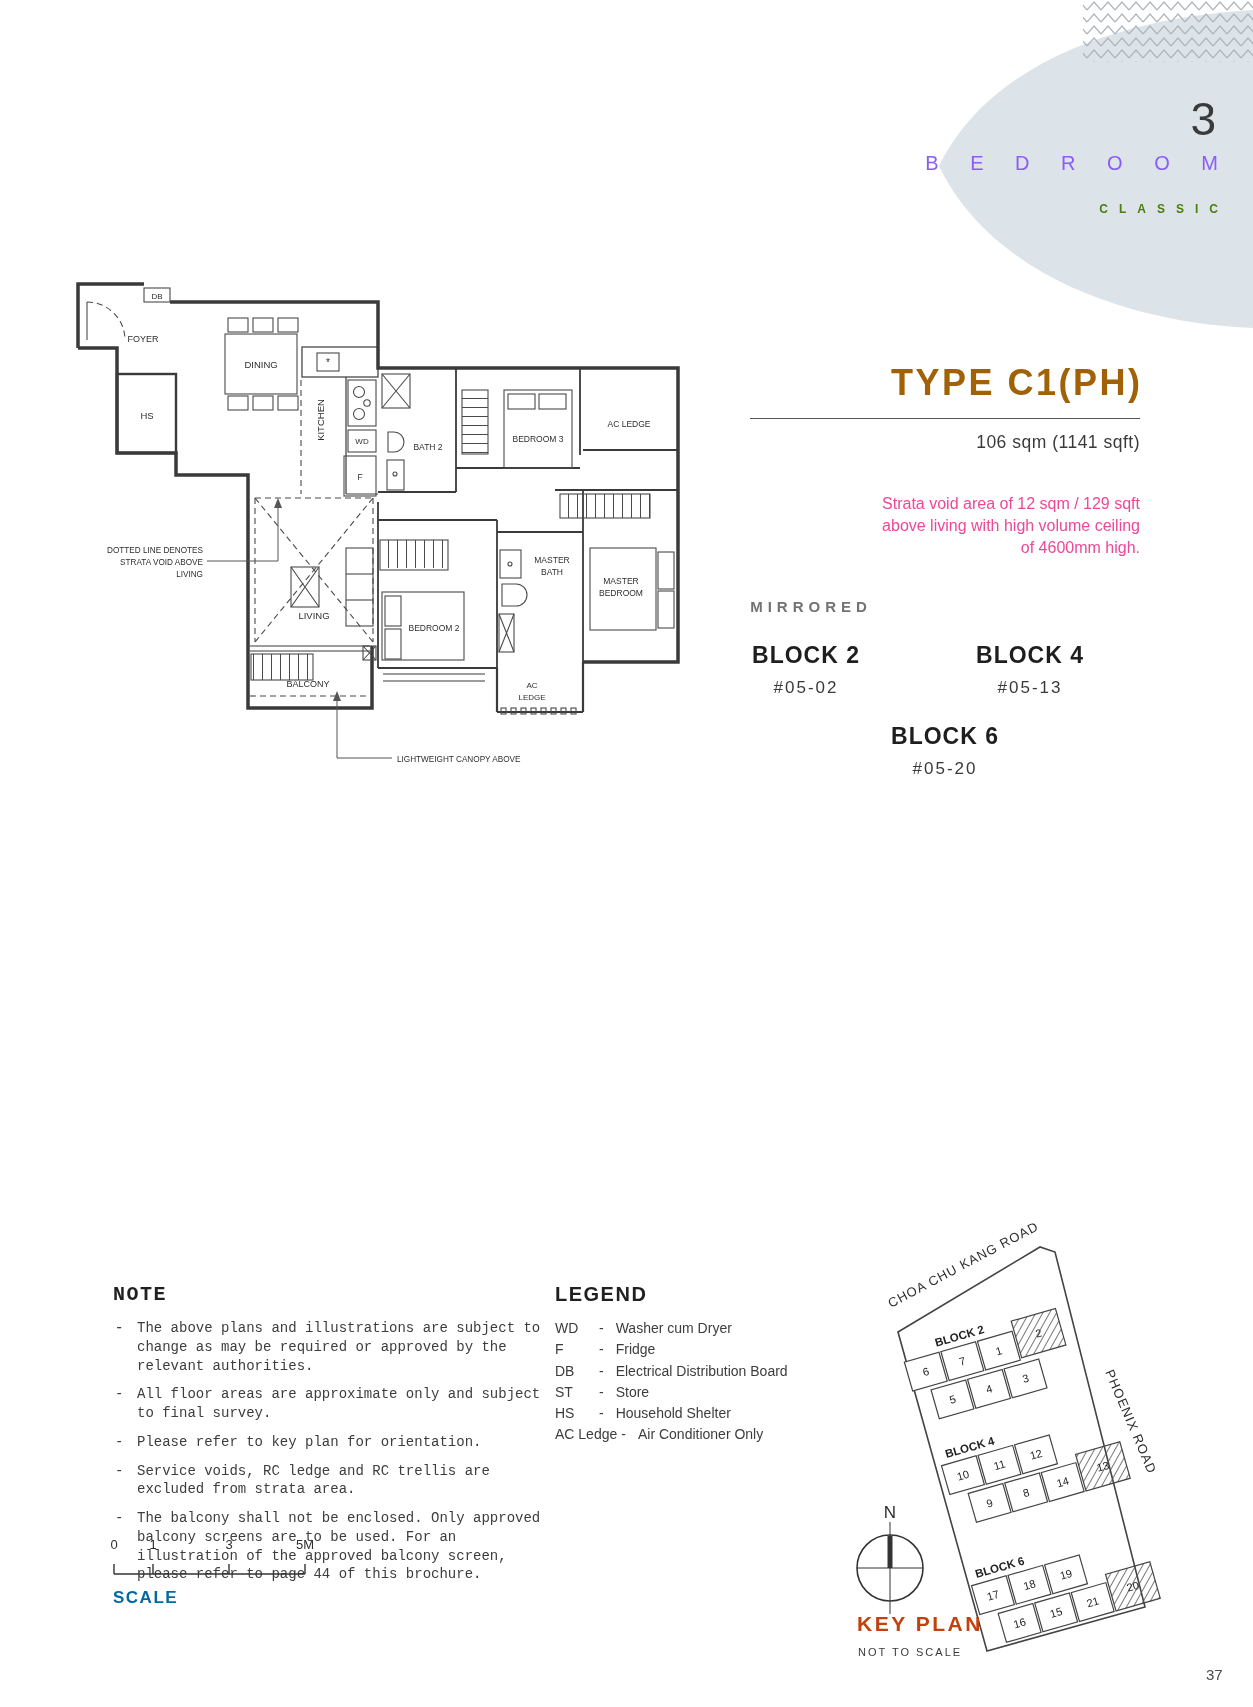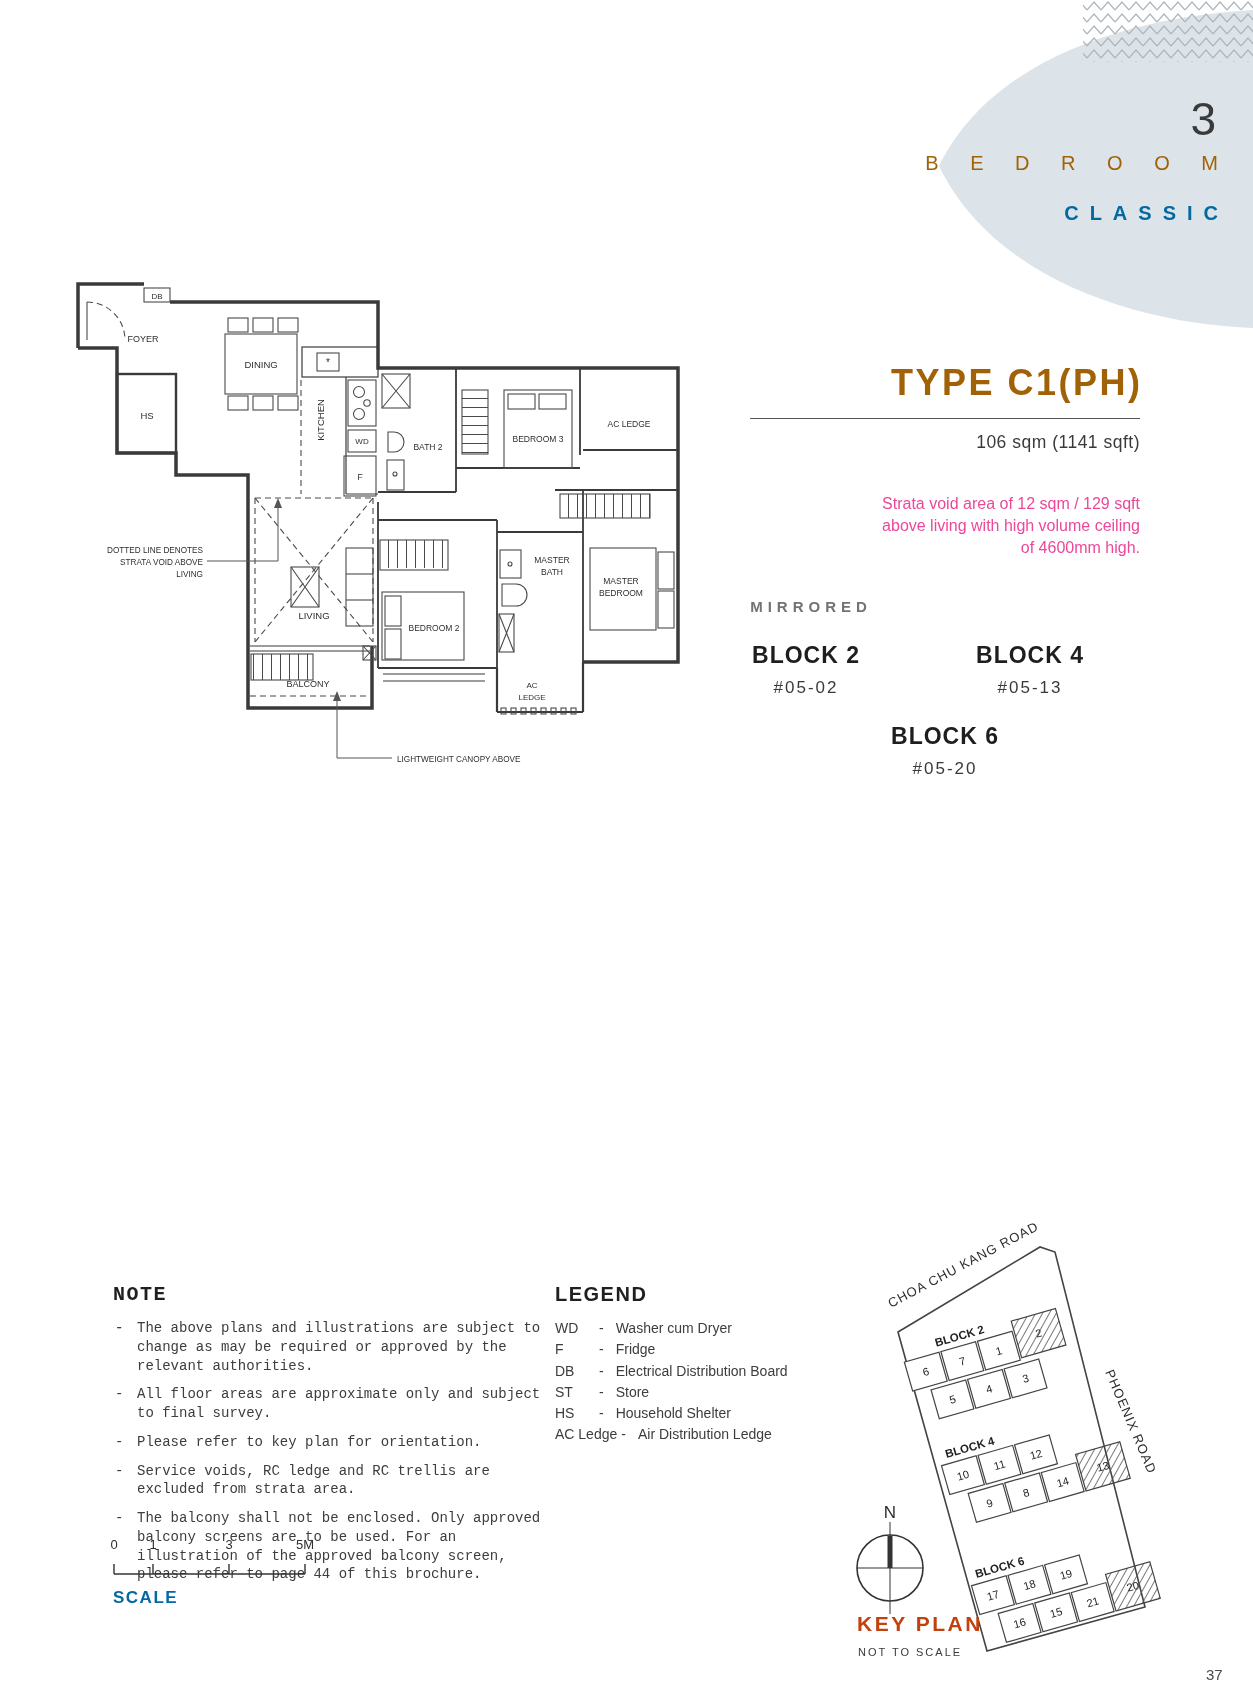--- a/index.html
+++ b/index.html
@@ -4,22 +4,22 @@
 <style>
   html,body{margin:0;padding:0;}
   body{
     width:1253px;height:1707px;position:relative;background:#ffffff;
     font-family:"Liberation Sans",sans-serif;color:#2e2e2e;overflow:hidden;
   }
   
   .deco-svg{position:absolute;top:0;right:0;width:320px;height:335px;}
   .hdr{position:absolute;top:96px;right:35px;text-align:right;}
   .hdr .count{font-size:46px;font-weight:400;letter-spacing:2px;color:#3a3a3a;line-height:1;}
-  .hdr .bedroom{font-size:20px;font-weight:400;letter-spacing:13px;margin-right:-13px;margin-top:10px;color:#a16207;}
-  .hdr .style{font-size:20px;font-weight:bold;letter-spacing:11px;margin-right:-11px;margin-top:27px;color:#0369a1;}
+  .hdr .bedroom{font-size:20px;font-weight:400;letter-spacing:13px;margin-right:-13px;margin-top:10px;color:#8b5cf6;}
+  .hdr .style{font-size:12px;font-weight:bold;letter-spacing:11px;margin-right:-11px;margin-top:27px;color:#4d7c0f;}
   
   .unit-col{position:absolute;left:640px;top:362px;width:500px;text-align:right;}
   .unit-col .type-title{font-size:36px;font-weight:bold;letter-spacing:2.5px;margin-right:-2.5px;color:#a16207;}
   .unit-col .rule{width:390px;height:0;border-bottom:1.5px solid #555;margin:14px 0 0 auto;}
   .unit-col .area{font-size:17.5px;letter-spacing:.5px;margin-top:13px;color:#3a3a3a;}
   .unit-col .strata{font-size:16px;line-height:1.38;margin-top:40px;color:#ec4899;}
   .mirrored{position:absolute;left:691px;top:598px;width:230px;text-align:center;
             font-size:15px;font-weight:bold;letter-spacing:5px;padding-left:5px;color:#737373;}
   .blockcard{position:absolute;width:230px;text-align:center;}
   .blockcard .bname{font-size:23px;font-weight:bold;letter-spacing:1px;color:#1e1e1e;}
@@ -297,21 +297,21 @@
         <span>Store</span>
       </div>
     <div class="lrow">
         <span class="abbr">HS</span>
         <span class="sep">-</span>
         <span>Household Shelter</span>
       </div>
     <div class="lrow">
         <span class="abbr">AC Ledge</span>
         <span class="sep">-</span>
-        <span>Air Distribution Ledge</span>
+        <span>Air Conditioner Only</span>
       </div>
   </div>
 </div>
 
 <svg class="keyplan-svg" viewBox="0 0 470 560">
   <defs>
     <pattern id="kh" width="6" height="6" patternUnits="userSpaceOnUse" patternTransform="rotate(45)">
       <line x1="0" y1="0" x2="0" y2="6" stroke="#555" stroke-width="1.6"></line>
     </pattern>
   </defs>

